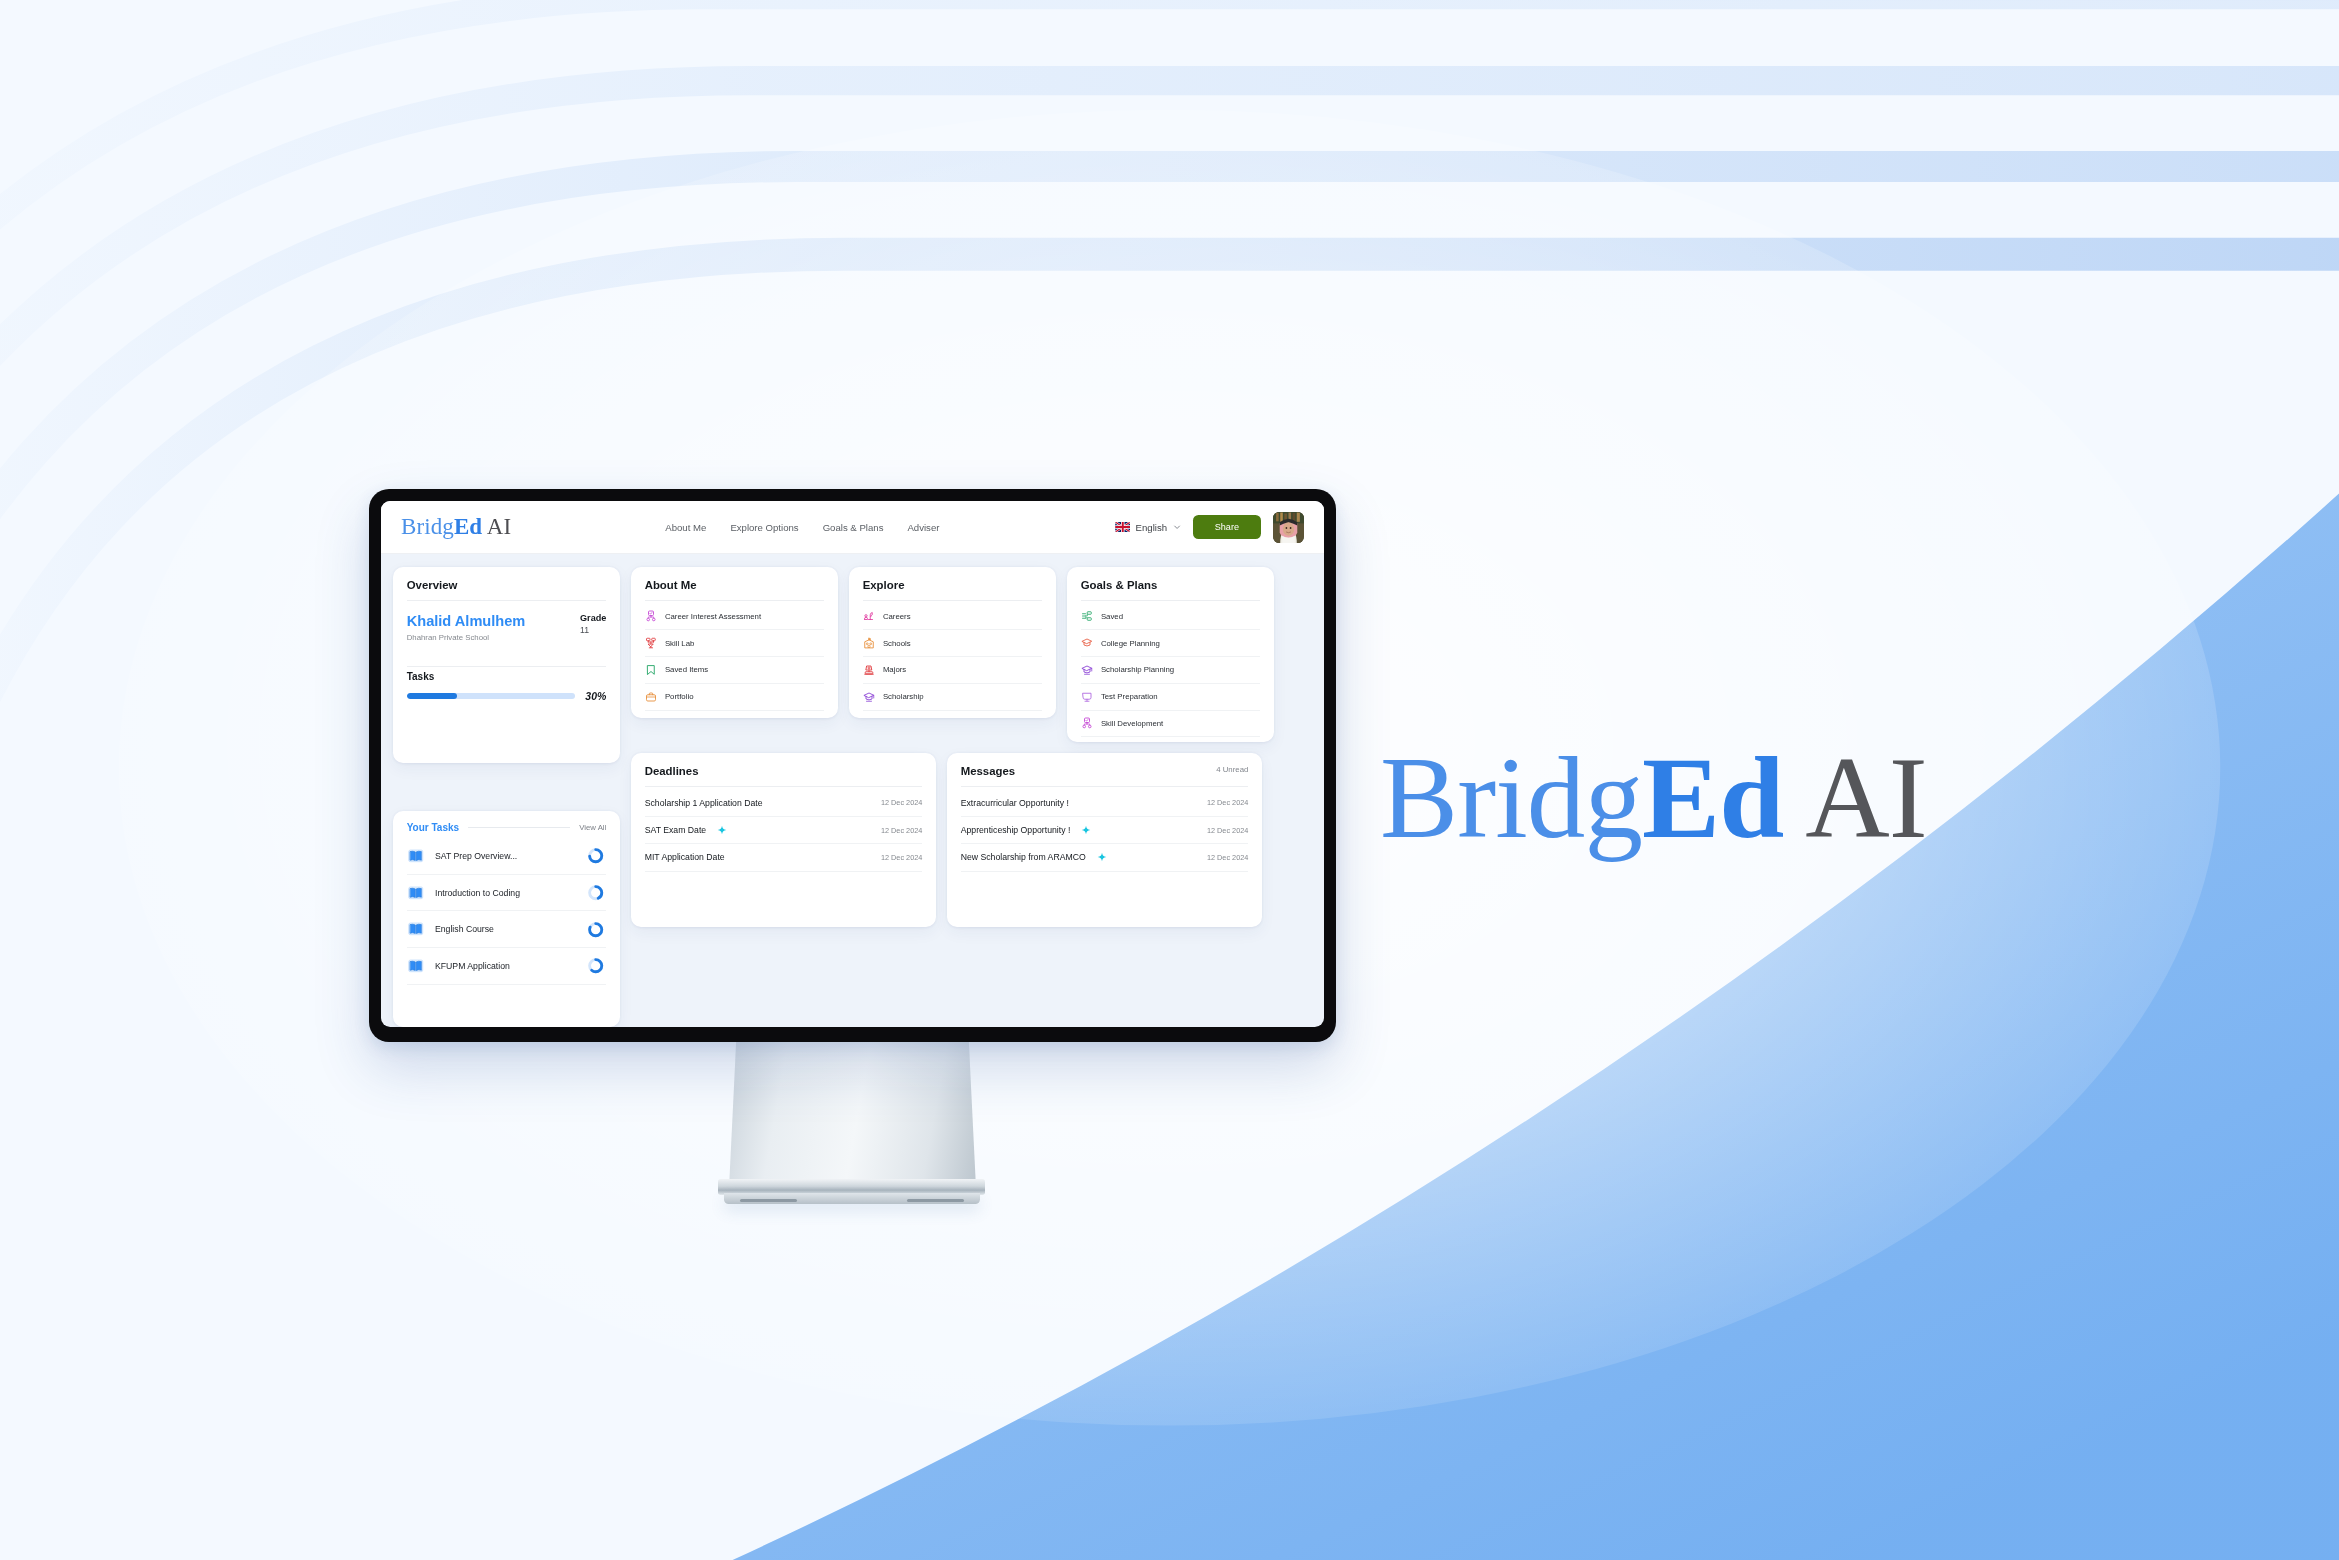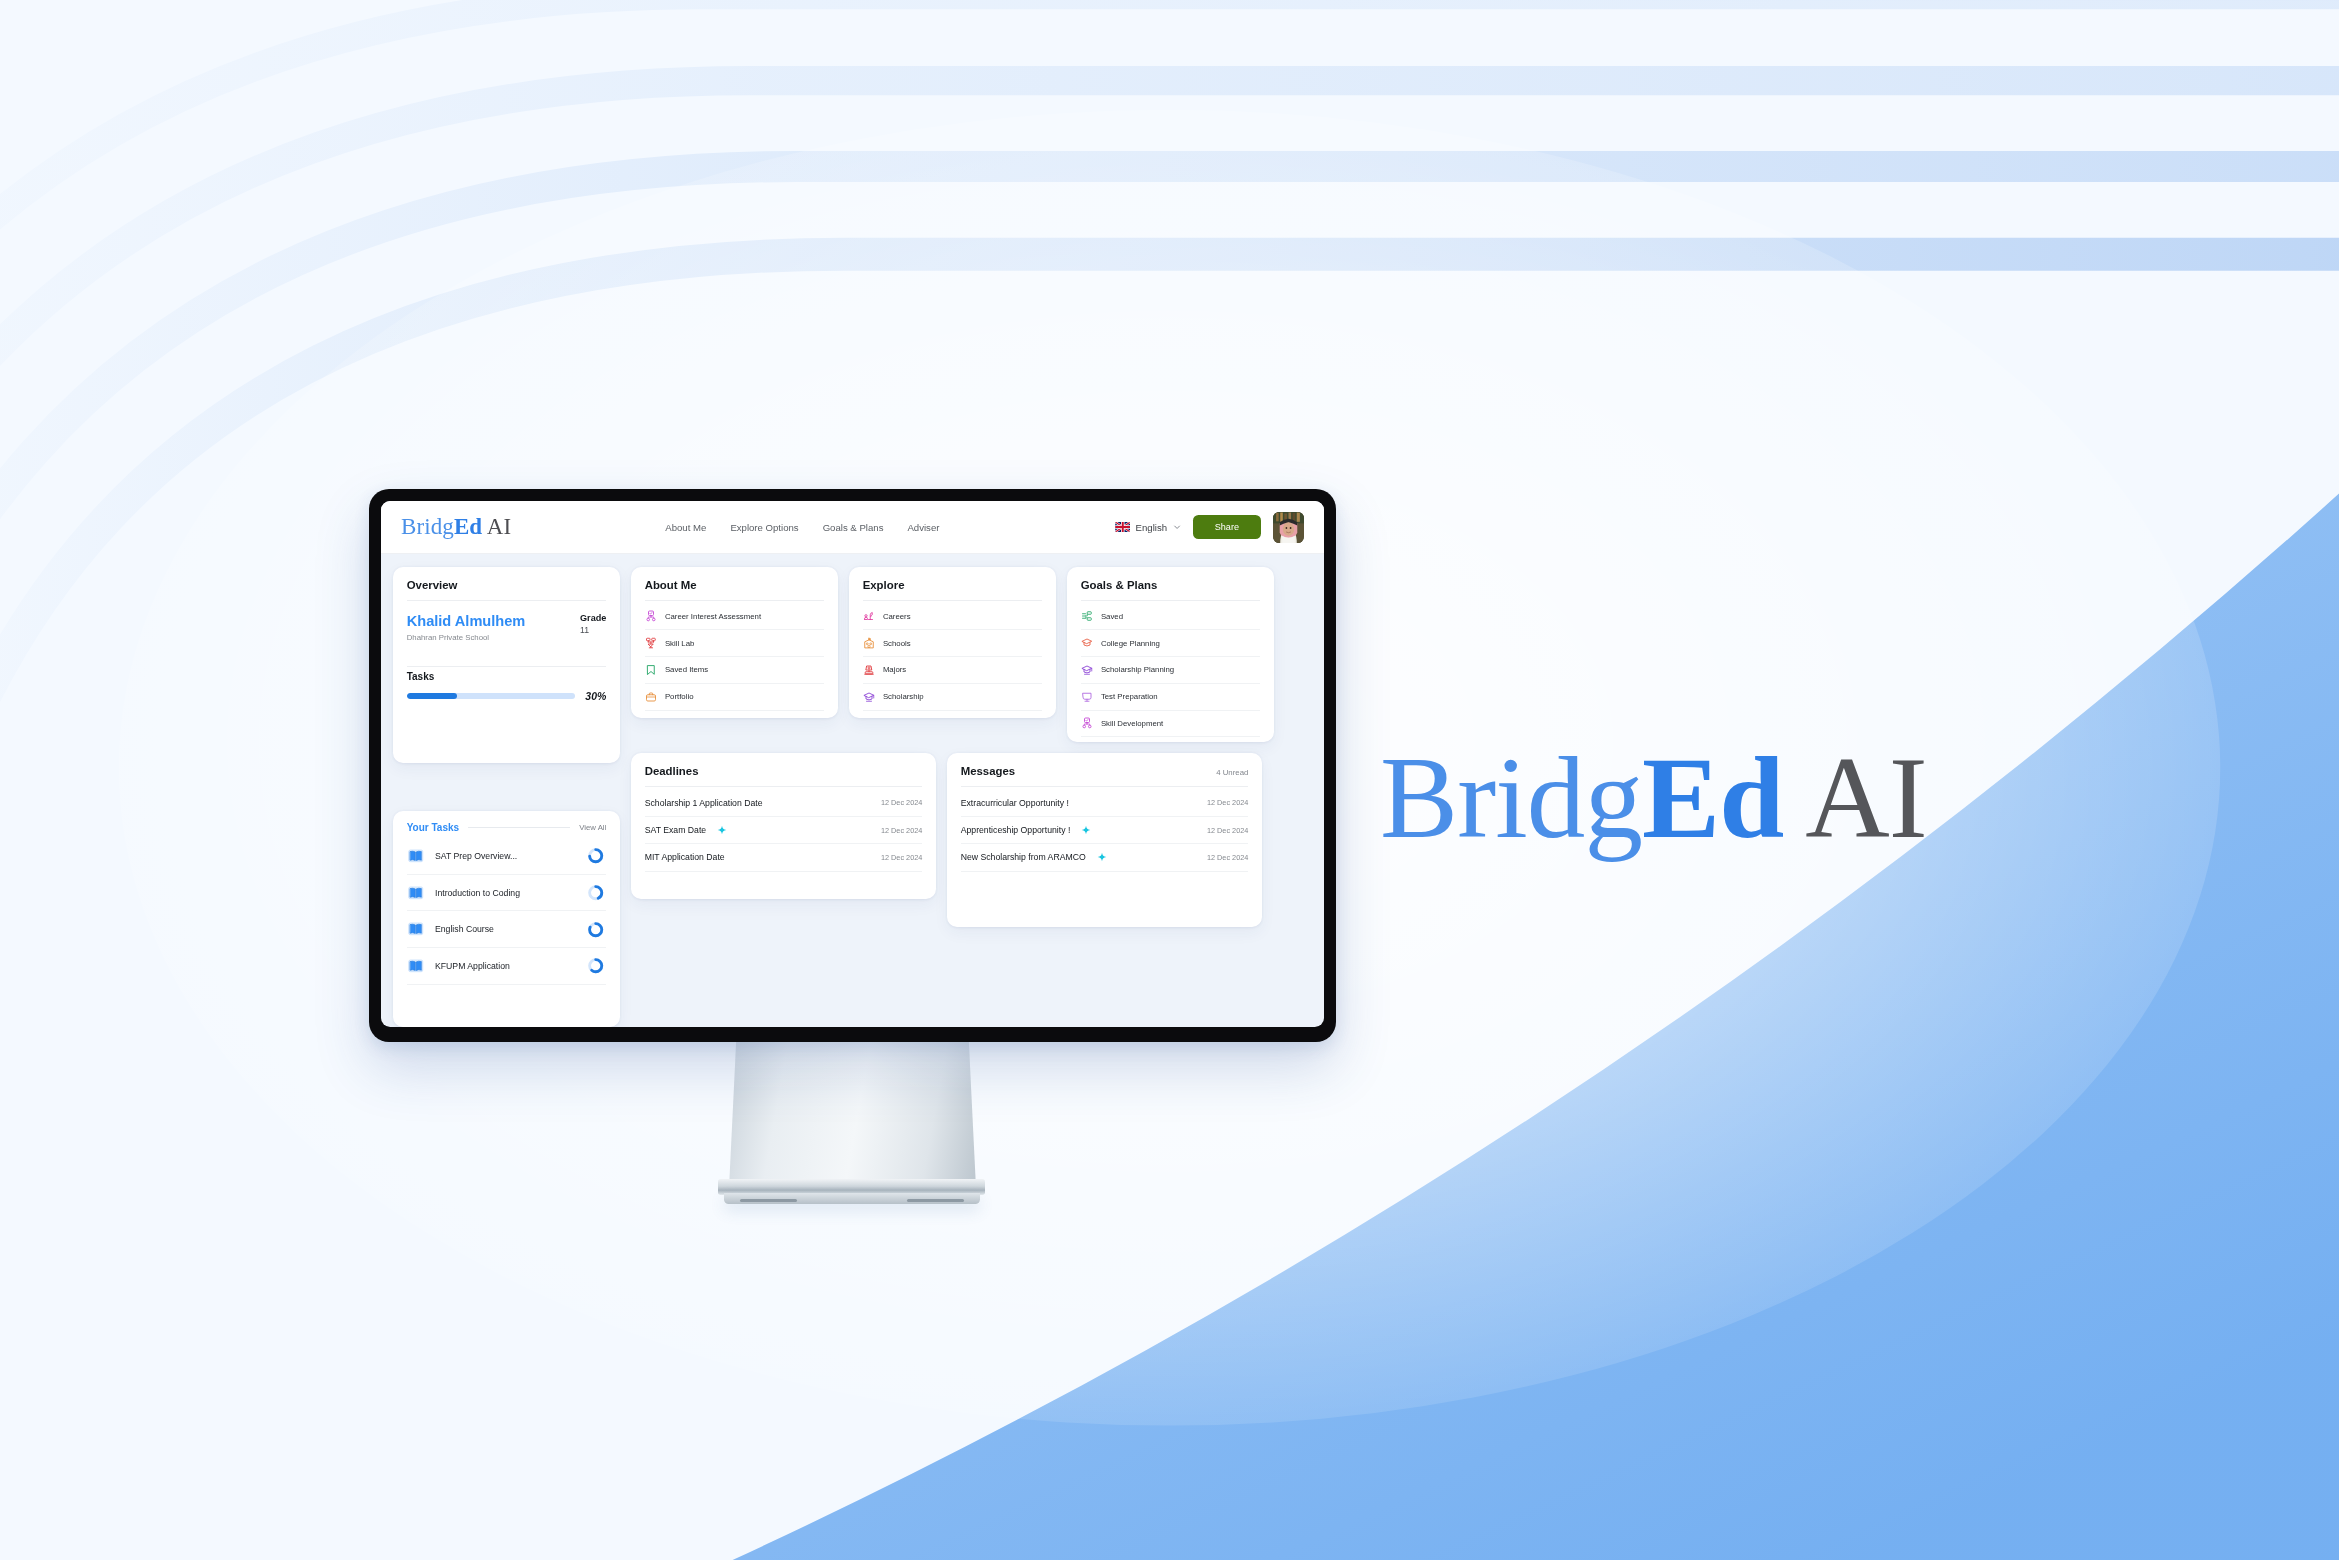--- a/index.html
+++ b/index.html
@@ -120,23 +120,23 @@
   #col-explore { width: 207px; }
   #col-goals { width: 207px; }
   #card-about, #card-explore { height: 151px; }
   #card-goals { height: 175px; }
   .list-row { display: flex; align-items: center; gap: 8.2px; padding: 6.9px 0; border-bottom: 0.9px solid #f0f2f4; }
   .list-ic { width: 12px; height: 12px; flex: 0 0 12px; display:block; }
   .list-label { font-size: 7.8px; color: #2a2e34; white-space: nowrap; }
 
   
   #bottom { display: flex; gap: 11px; margin-top: 11px; padding: 0 12px 0 0; }
-  #card-deadlines { width: 305px; height: 146px; }
+  #card-deadlines { width: 305px; height: 174px; }
   #card-messages { width: 315px; height: 174px; }
-  .msg-head { display: flex; align-items: flex-end; }
+  .msg-head { display: flex; align-items: flex-start; }
   #unread { margin-left: auto; font-size: 7.8px; color: #83878e; }
   .drow { display: flex; align-items: center; padding: 8.2px 0; border-bottom: 0.9px solid #f0f2f4; }
   .drow-label { font-size: 8.7px; color: #14181d; white-space: nowrap; }
   .spark { width: 10px; height: 10px; margin-left: 11px; display:block; }
   .drow-date { margin-left: auto; font-size: 7.3px; color: #85898f; white-space: nowrap; }
 
   
   #wordmark {
     position: absolute; left: 1380px; top: 731px;
     font-family: "Liberation Serif", serif; font-size: 117px; letter-spacing: -0.9px; white-space: nowrap;

